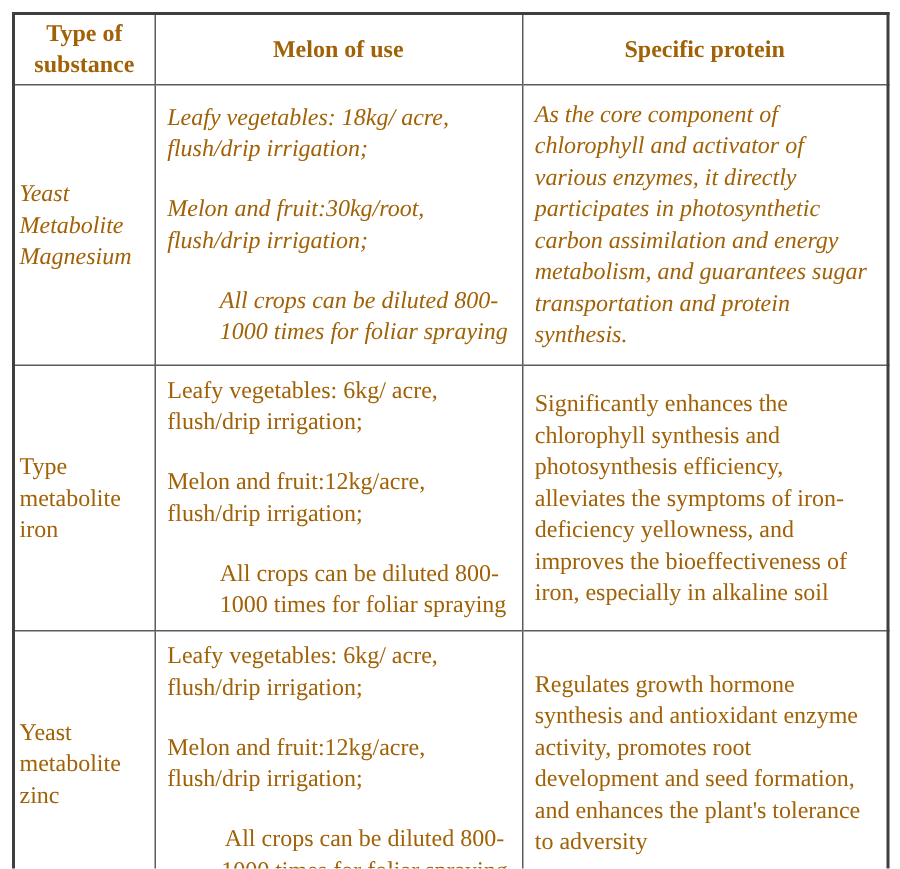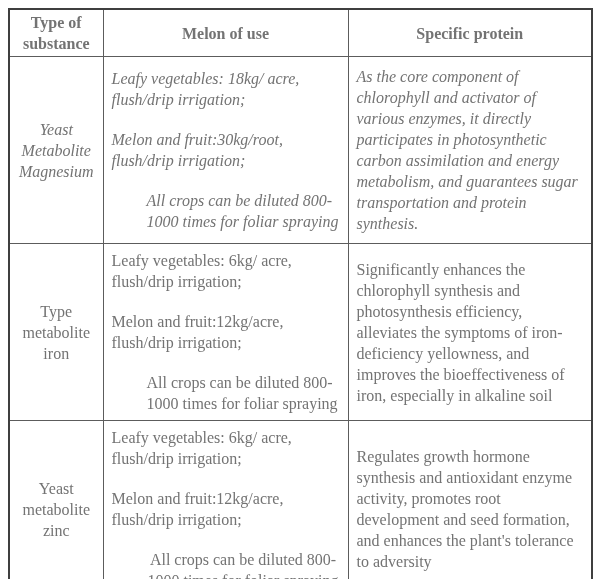--- a/index.html
+++ b/index.html
@@ -3,21 +3,21 @@
 <meta charset="utf-8">
 <style>
   * { box-sizing: border-box; }
   html, body { margin: 0; padding: 0; background: #ffffff; }
   .page {
     width: 535px;
     height: 579px;
     position: relative;
     background: #ffffff;
     font-family: "Liberation Serif", "DejaVu Serif", serif;
-    color: #737373;
+    color: #a16207;
   }
   table.subst {
     position: absolute;
     left: 8px;
     top: 8px;
     width: 583px;
     border-collapse: collapse;
     table-layout: fixed;
     border: 2px solid #3f3f3f;
     background: #ffffff;
@@ -31,21 +31,21 @@
     font-size: 16px;
     line-height: 21px;
   }
   table.subst th {
     height: 43px;
     font-weight: bold;
     text-align: center;
     padding: 2px 4px;
   }
   td.substance {
-    text-align: center;
+    text-align: left;
     padding: 2px 3px;
   }
   td.method { padding: 6px 8px; }
   td.effect { padding: 6px 8px; }
   td.method p { margin: 0 0 19px 0; }
   td.method p:last-child { margin-bottom: 0; margin-left: 35px; }
   td.method p.centered { text-align: center; }
   tr.r1 td { height: 187px; font-style: italic; }
   tr.r2 td { height: 166px; }
   tr.r3 td { height: 167px; }

